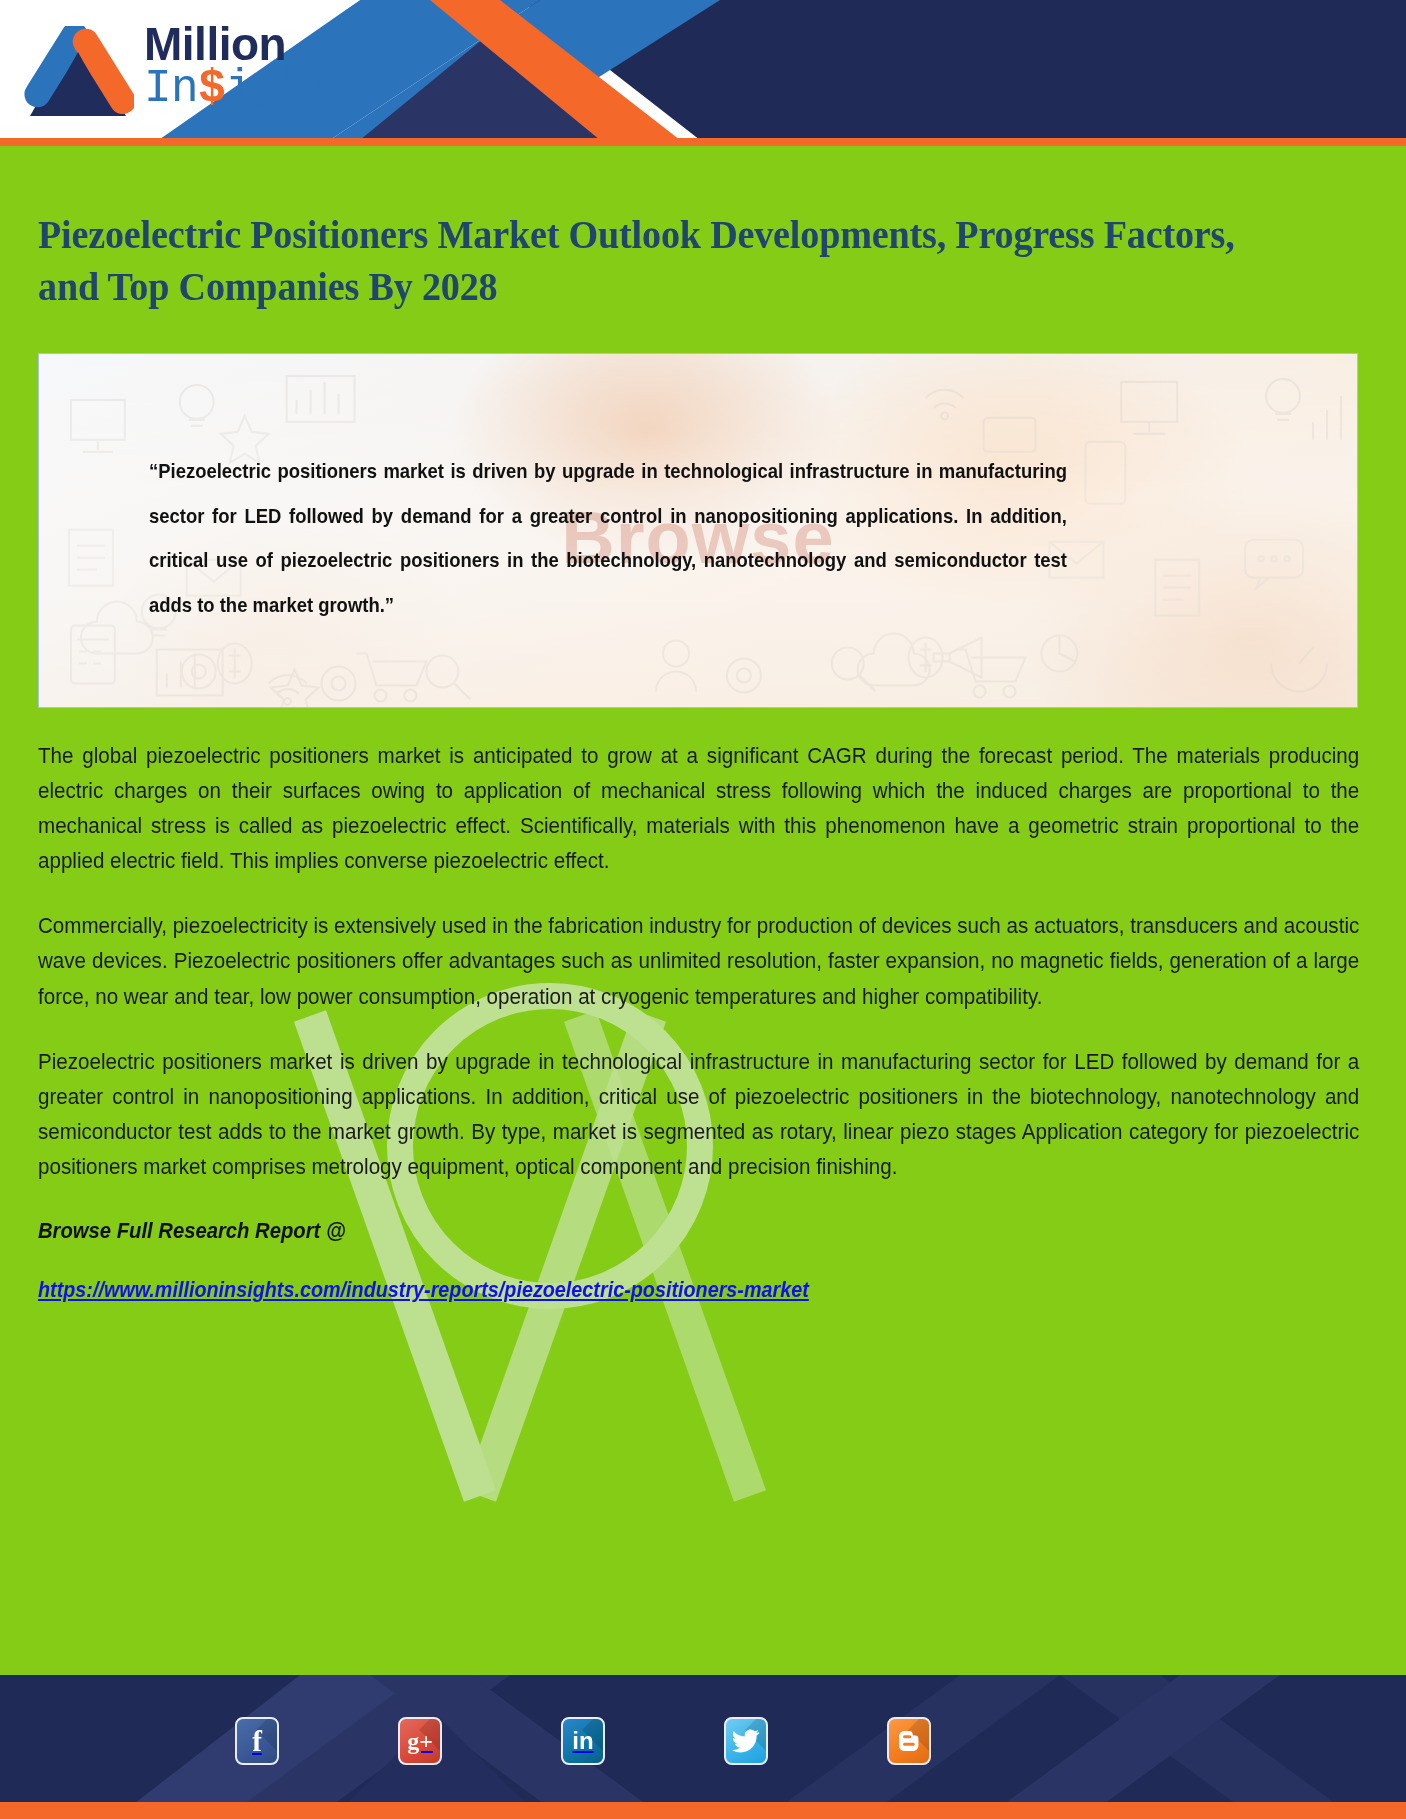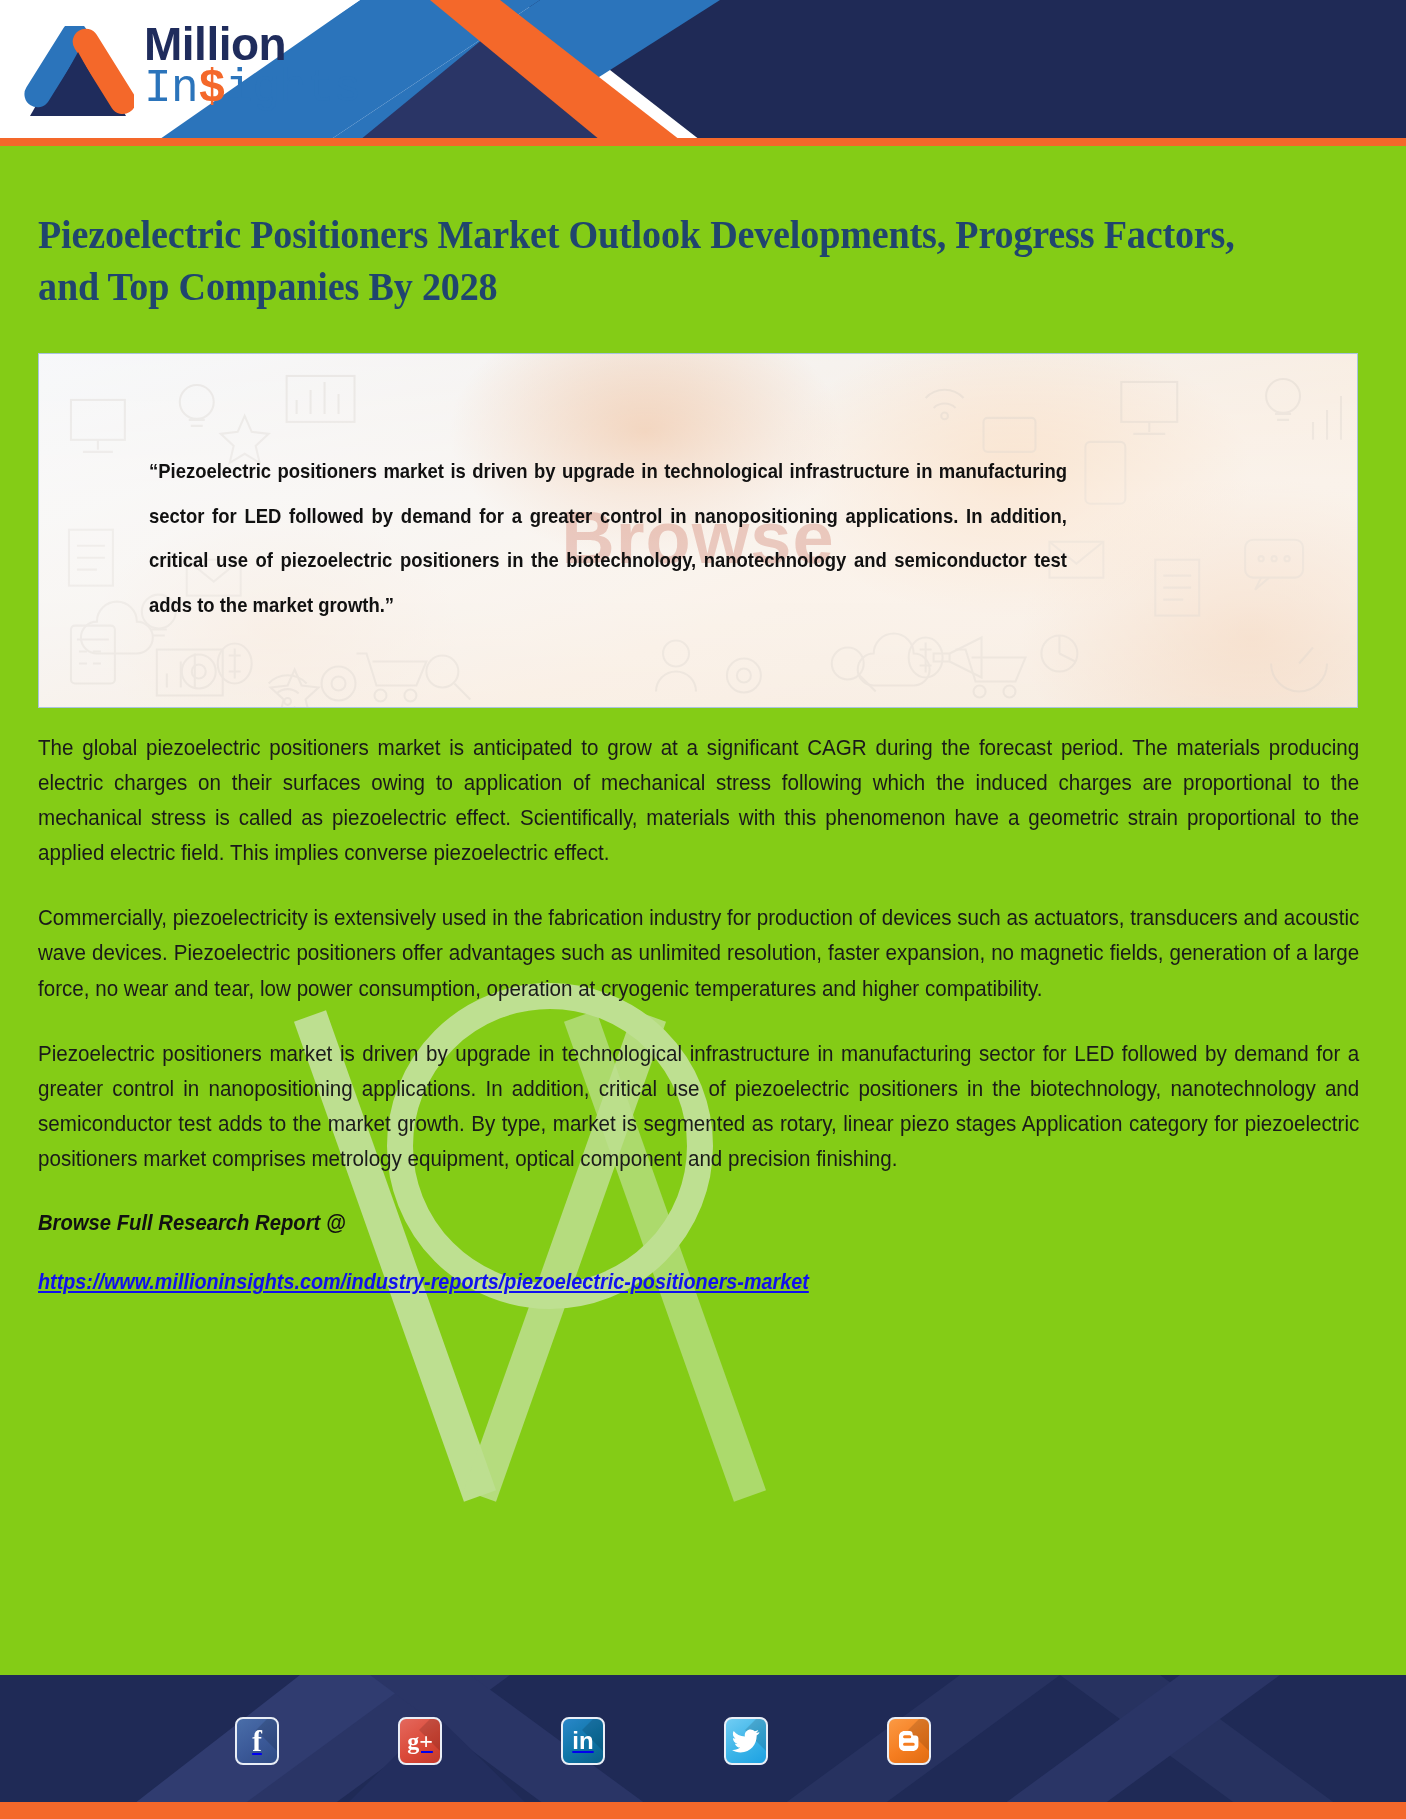--- a/index.html
+++ b/index.html
@@ -154,21 +154,21 @@
     line-height: 2.18;
     text-align: justify;
     text-justify: inter-word;
     transform: scaleX(0.90);
     transform-origin: left top;
   }
 
   
   .body-block {
     position: relative;
-    margin-top: 22px;
+    margin-top: 30px;
     width: 1322px;
   }
   .para {
     margin: 0 0 30px 0;
     font-family: "Liberation Sans", sans-serif;
     font-size: 22.5px;
     color: #1a1a1a;
     line-height: 1.56;
     text-align: justify;
     text-justify: inter-word;

